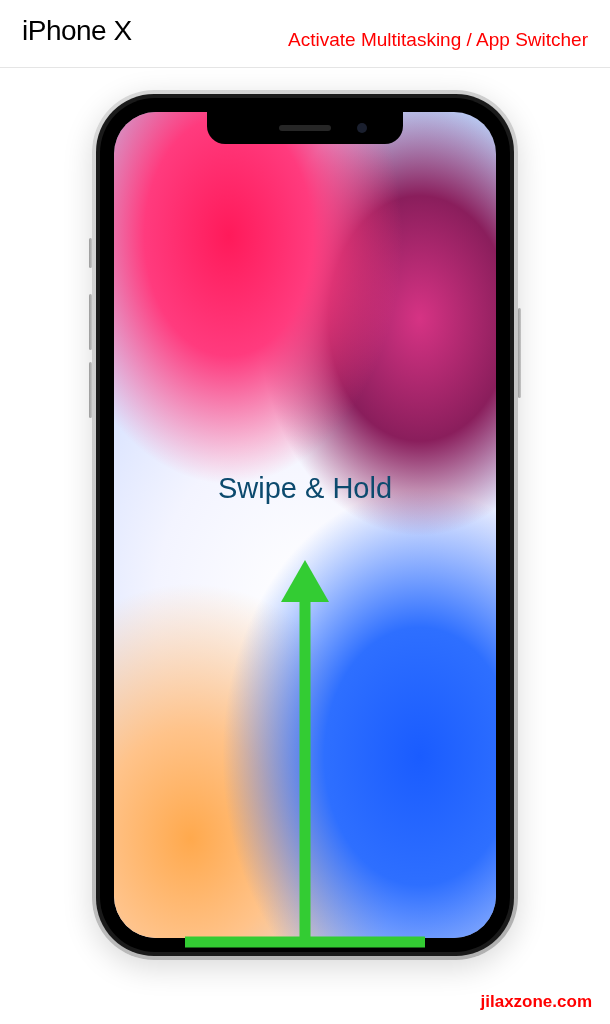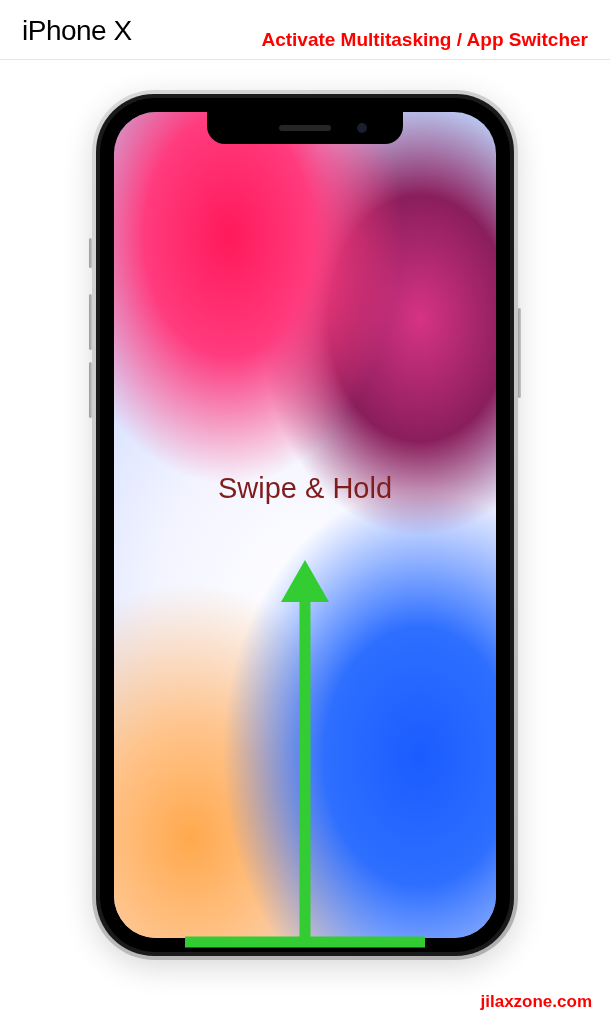--- a/index.html
+++ b/index.html
@@ -8,32 +8,32 @@
       height: 1024px;
       background: #ffffff;
       font-family: -apple-system, Helvetica, Arial, sans-serif;
       position: relative;
       overflow: hidden;
     }
     .header {
       display: flex;
       justify-content: space-between;
       align-items: center;
-      padding: 10px 22px 8px 22px;
+      padding: 10px 22px 16px 22px;
       border-bottom: 1px solid #e5e5e5;
     }
     .header-left {
       font-size: 28px;
       font-weight: 400;
       color: #000;
       letter-spacing: -0.5px;
     }
     .header-right {
       font-size: 19px;
-      font-weight: 700;
+      font-weight: 400;
       color: #ff0000;
       margin-top: 19px;
     }
     .phone-container {
       position: absolute;
       left: 50%;
       top: 90px;
       transform: translateX(-50%);
       width: 426px;
       height: 870px;
@@ -119,21 +119,21 @@
     .btn-vol-down { left: -3px; top: 272px; width: 3px; height: 56px; }
     .btn-power { right: -3px; top: 218px; width: 3px; height: 90px; }
     
     .gesture-label {
       position: absolute;
       top: 472px;
       left: 50%;
       transform: translateX(-50%);
       font-size: 29px;
       font-weight: 400;
-      color: #7f1d1d;
+      color: #0c4a6e;
       white-space: nowrap;
       z-index: 20;
     }
     .arrow-svg {
       position: absolute;
       left: 50%;
       transform: translateX(-50%);
       bottom: 74px;
       z-index: 20;
     }

